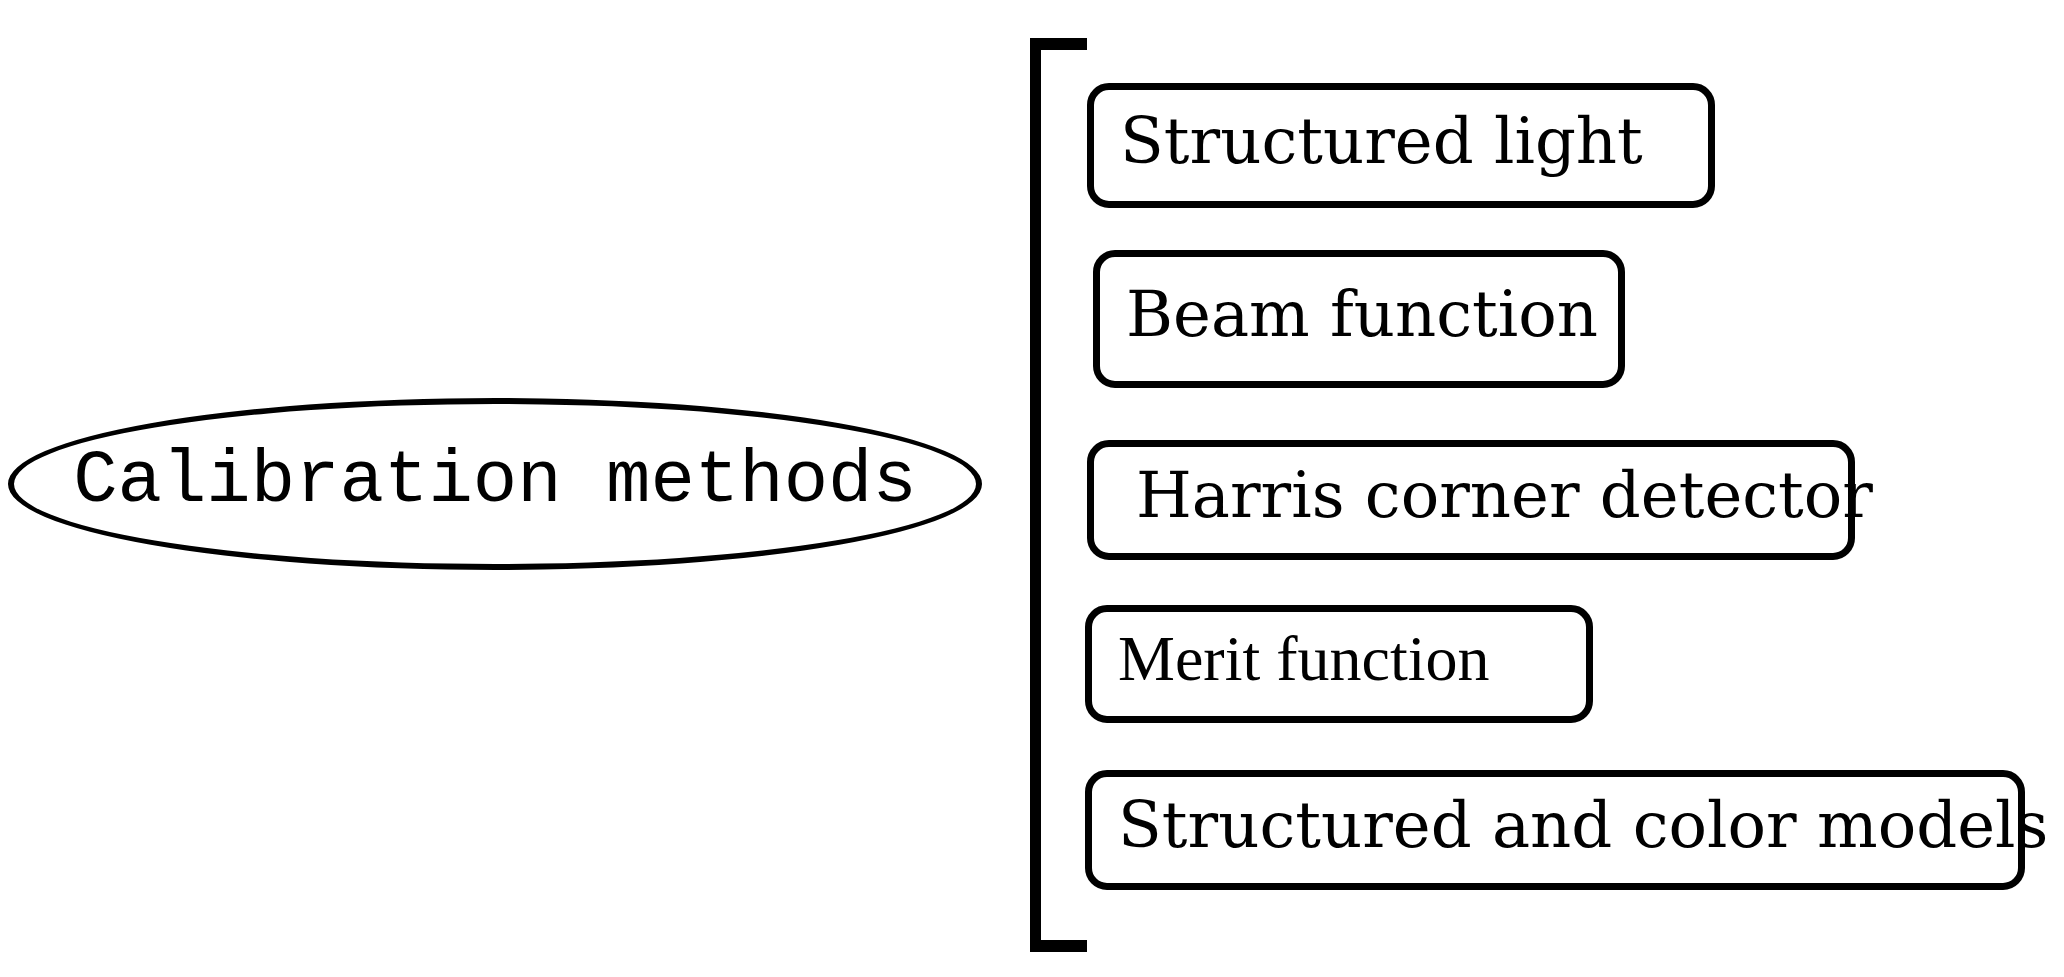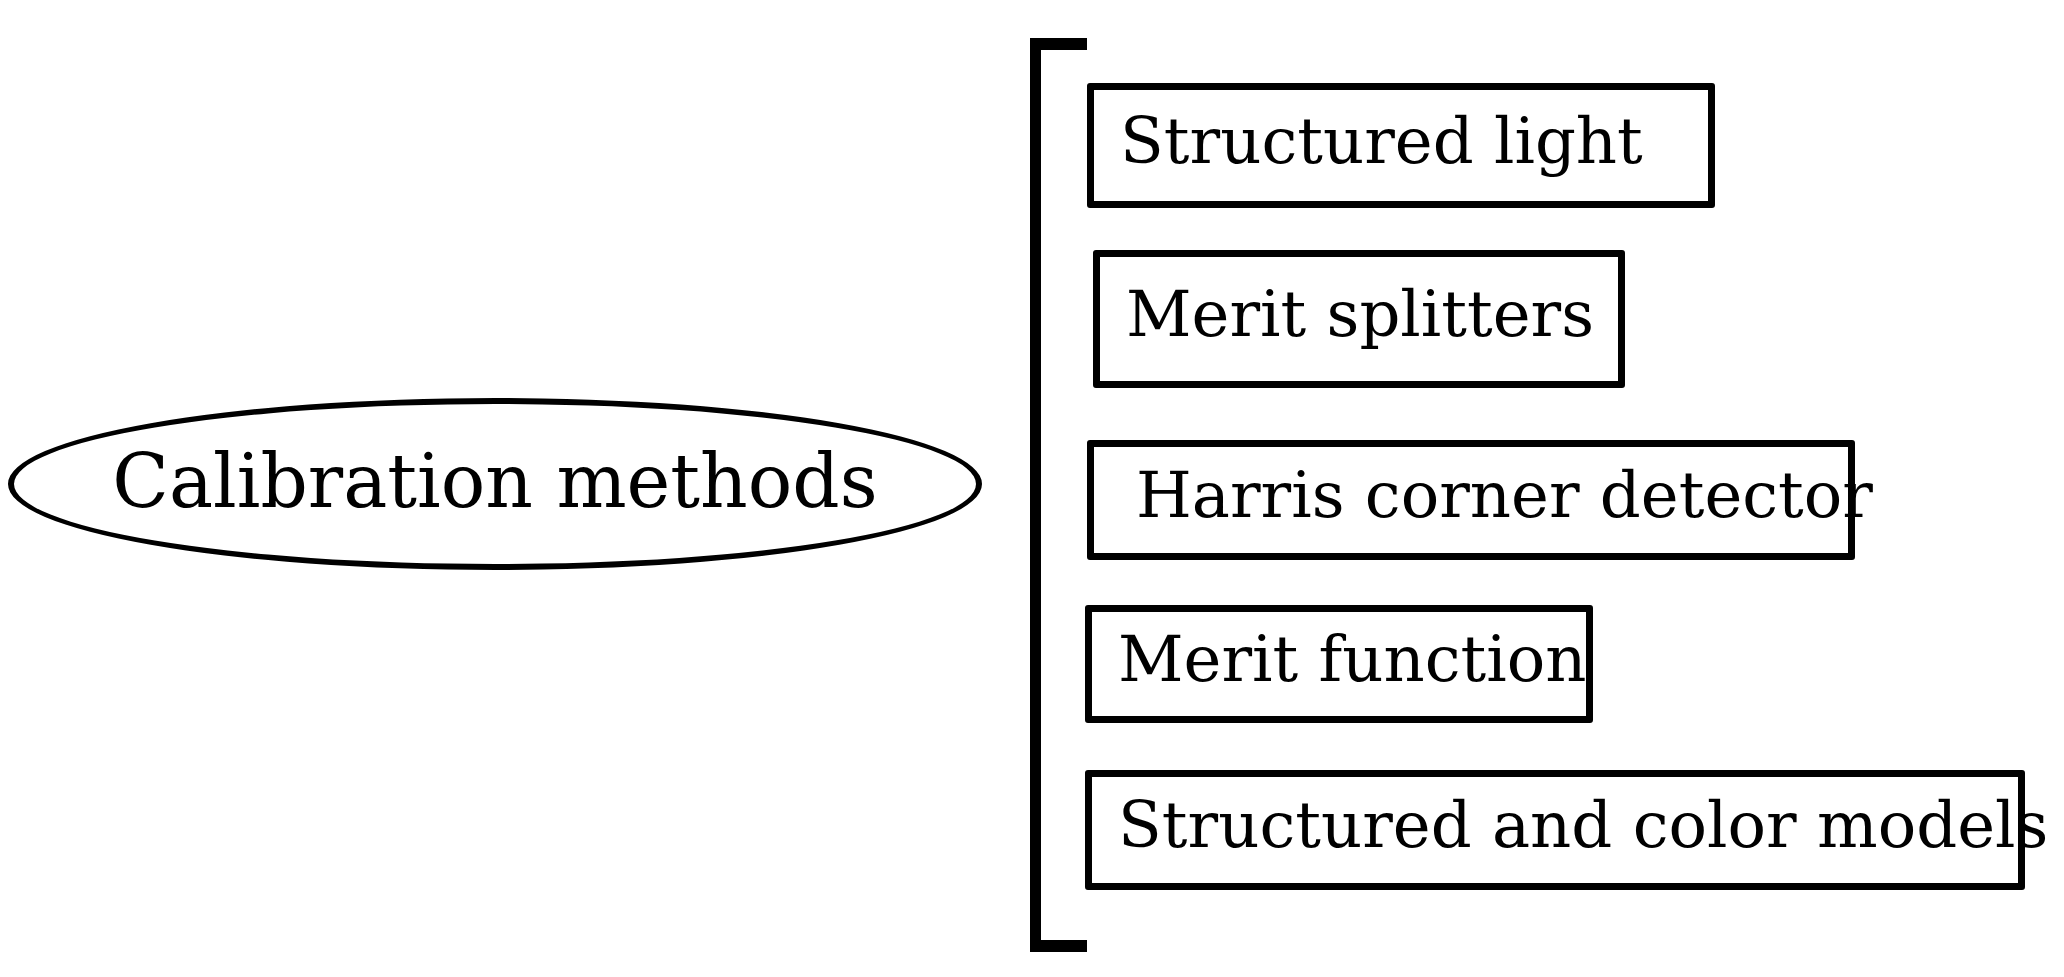--- a/index.html
+++ b/index.html
@@ -22,20 +22,21 @@
     top: 398px;
     width: 974px;
     height: 172px;
     border: 6px solid #000000;
     border-radius: 50%;
     box-sizing: border-box;
     background: #ffffff;
     display: flex;
     align-items: center;
     justify-content: center;
+    font-family: Liberation Mono, monospace;
   }
   .ellipse-label {
     font-size: 74px;
     line-height: 1;
     white-space: nowrap;
     padding-bottom: 6px;
   }
   .bracket {
     position: absolute;
     left: 1030px;
@@ -44,55 +45,55 @@
     height: 914px;
     box-sizing: border-box;
     border-left: 11px solid #000000;
     border-top: 12px solid #000000;
     border-bottom: 12px solid #000000;
   }
   .method-box {
     position: absolute;
     box-sizing: border-box;
     border: 7px solid #000000;
-    border-radius: 3px;
+    border-radius: 22px;
     background: #ffffff;
     display: flex;
     align-items: center;
   }
   .method-label {
     font-size: 64px;
     line-height: 1;
     white-space: nowrap;
     padding-left: 26px;
     padding-bottom: 10px;
   }
   .box-1 { left: 1087px; top:  83px; width: 628px; height: 125px; }
   .box-2 { left: 1093px; top: 250px; width: 532px; height: 138px; }
   .box-3 { left: 1087px; top: 440px; width: 768px; height: 120px; padding-left: 16px; }
-  .box-4 { left: 1085px; top: 605px; width: 508px; height: 118px; }
+  .box-4 { left: 1085px; top: 605px; width: 508px; height: 118px; font-family: Liberation Serif, serif; }
   .box-5 { left: 1085px; top: 770px; width: 940px; height: 120px; }
 </style>
 </head>
 <body>
 
 <div id="canvas">
 
   <div class="ellipse">
     <span class="ellipse-label">Calibration methods</span>
   </div>
 
   <div class="bracket"></div>
 
   <div class="method-box box-1">
     <span class="method-label">Structured light</span>
   </div>
 
   <div class="method-box box-2">
-    <span class="method-label">Merit splitters</span>
+    <span class="method-label">Beam function</span>
   </div>
 
   <div class="method-box box-3">
     <span class="method-label">Harris corner detector</span>
   </div>
 
   <div class="method-box box-4">
     <span class="method-label">Merit function</span>
   </div>
 

